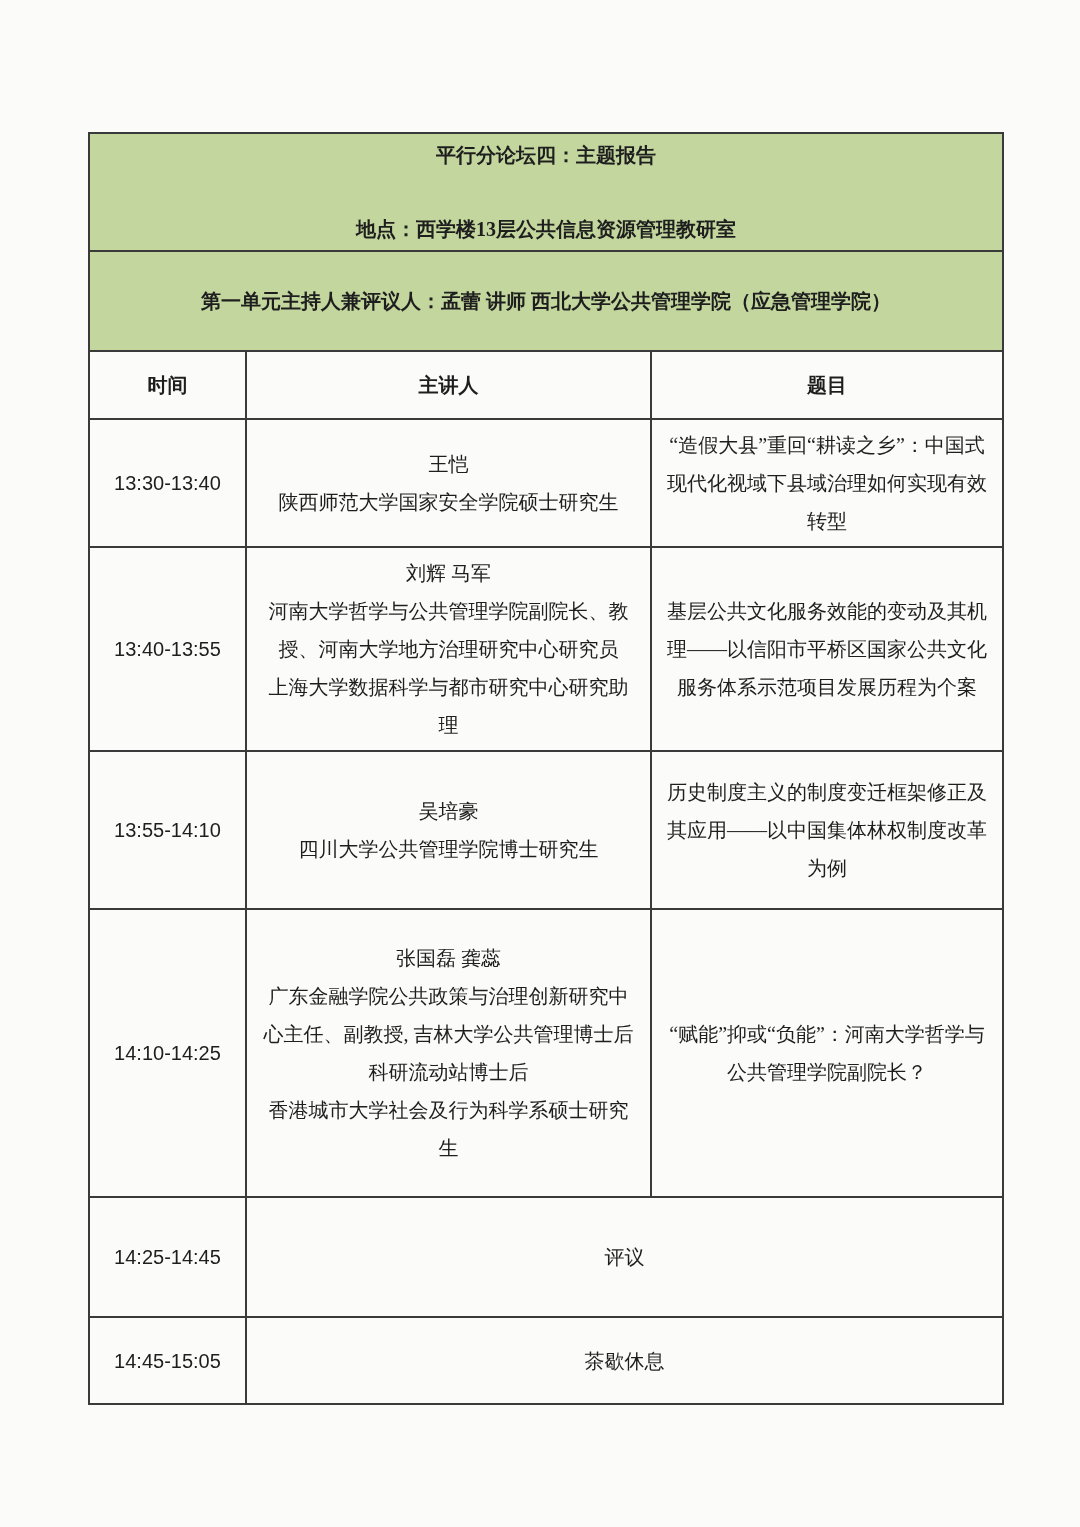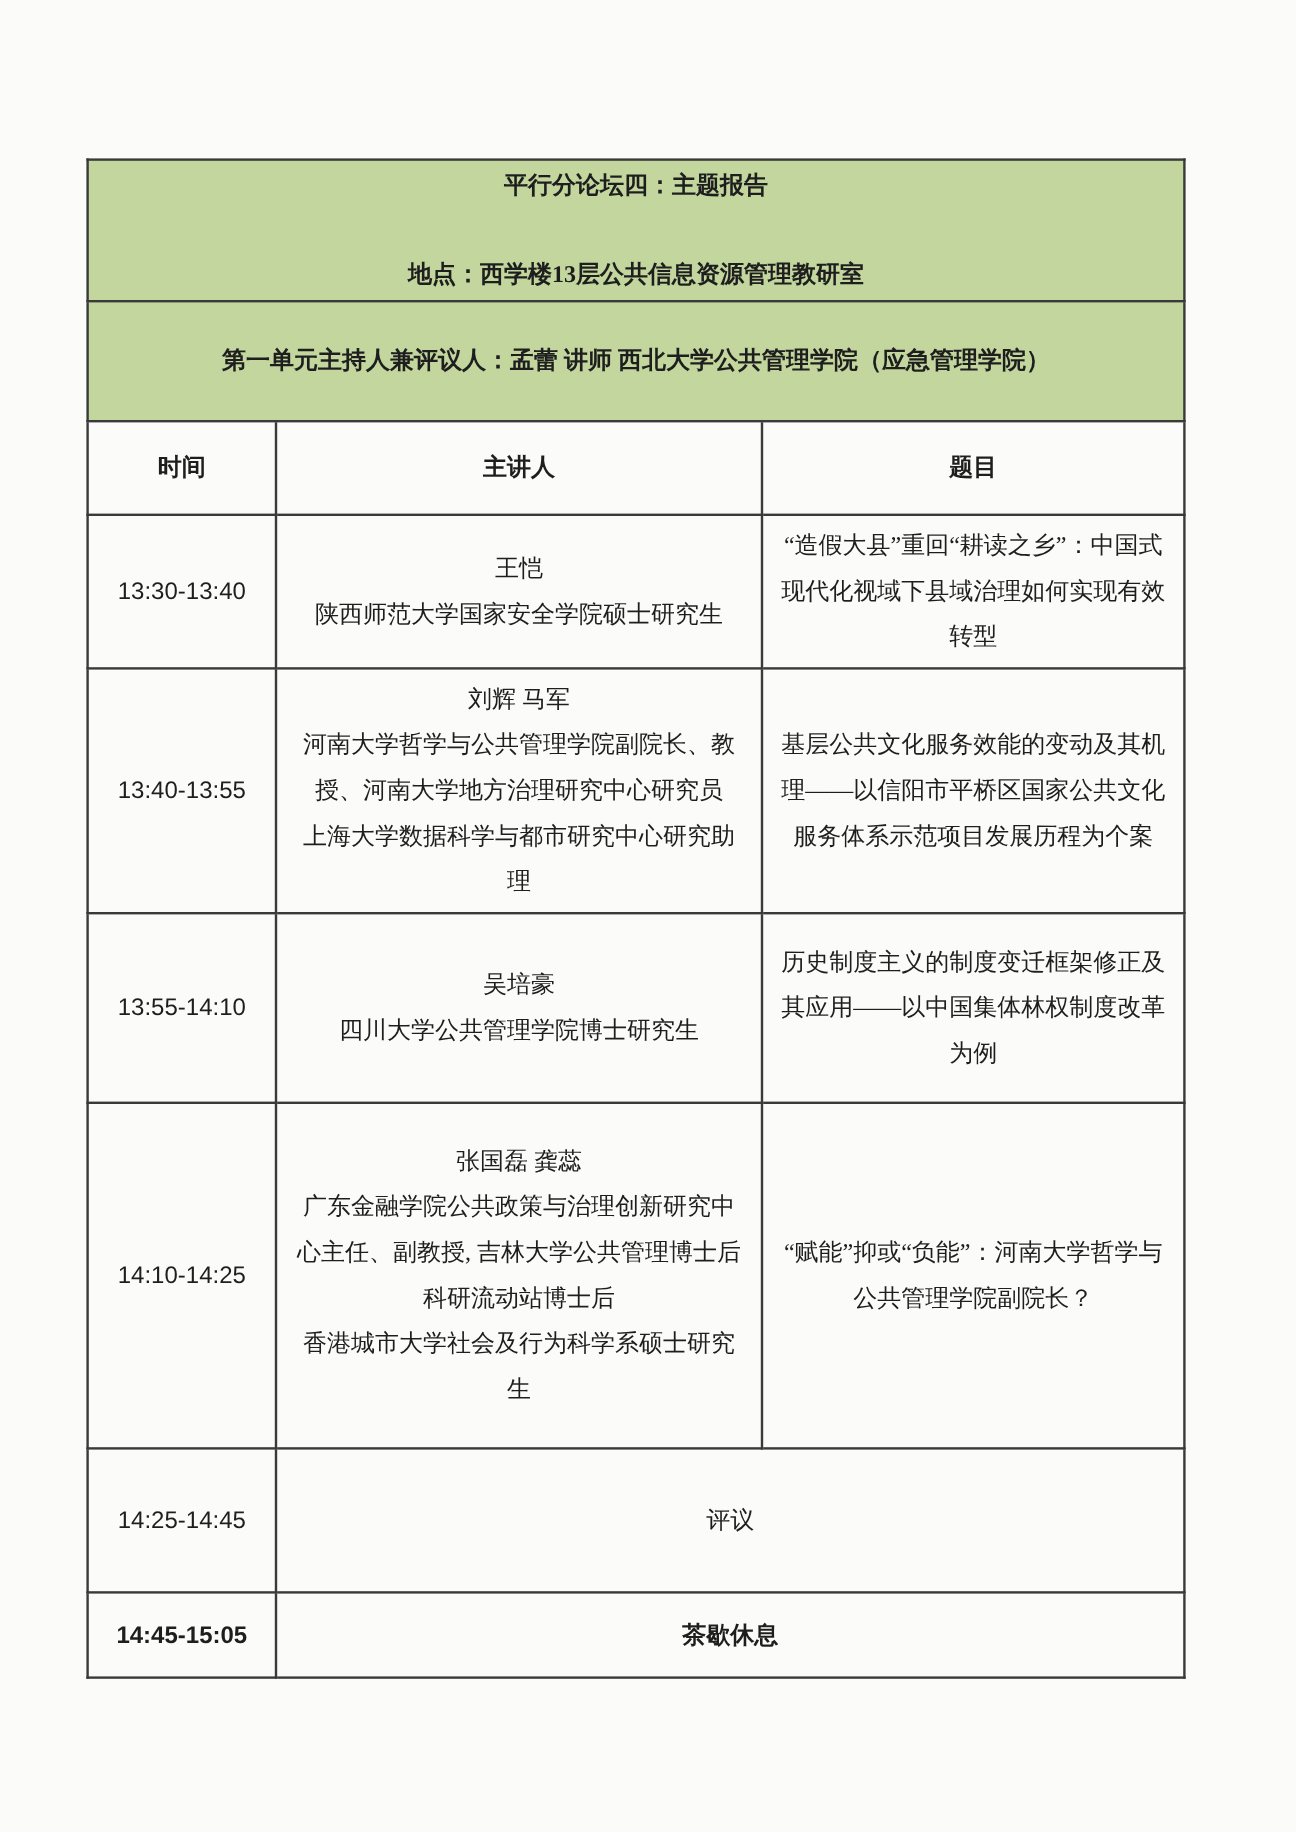--- a/index.html
+++ b/index.html
@@ -8,21 +8,21 @@
     position: relative;
     width: 1080px;
     height: 1527px;
     background: #fbfbfa;
     font-family: "Liberation Serif", "DejaVu Serif", serif;
     color: #1e1e1e;
     overflow: hidden;
   }
   table.schedule {
     position: absolute;
-    left: 72px;
+    left: 88px;
     top: 132px;
     width: 914px;
     border-collapse: collapse;
     table-layout: fixed;
   }
   table.schedule td {
     border: 2px solid #3a3a3a;
     text-align: center;
     vertical-align: middle;
     font-size: 20px;
@@ -31,32 +31,32 @@
     word-break: break-all;
   }
   .green {
     background: #c3d69e;
     font-weight: bold;
   }
   .title-cell { height: 110px; font-size: 22px; }
   .title-cell .forum-title { line-height: 30px; margin-bottom: 28px; }
   .title-cell .forum-location { line-height: 30px; margin-top: 44px; }
   .host-cell { height: 100px; font-size: 20px; margin-top: 20px; }
-  .head-row td { height: 78px; font-weight: bold; font-size: 21px; }
+  .head-row td { height: 68px; font-weight: bold; font-size: 21px; }
   td.time {
     font-family: "Liberation Sans", "DejaVu Sans", sans-serif;
     font-size: 21px;
     padding: 6px 6px;
   }
   .r1 td { height: 112px; }
   .r2 td { height: 183px; }
   .r3 td { height: 158px; }
   .r4 td { height: 288px; }
   .r5 td { height: 120px; }
-  .r6 td { height: 71px; font-weight: bold; }
+  .r6 td { height: 87px; }
   td.session { font-size: 20px; }
 </style>
 </head>
 <body>
 
 <div class="page">
   <table class="schedule">
     <colgroup>
       <col style="width:157px">
       <col style="width:405px">

